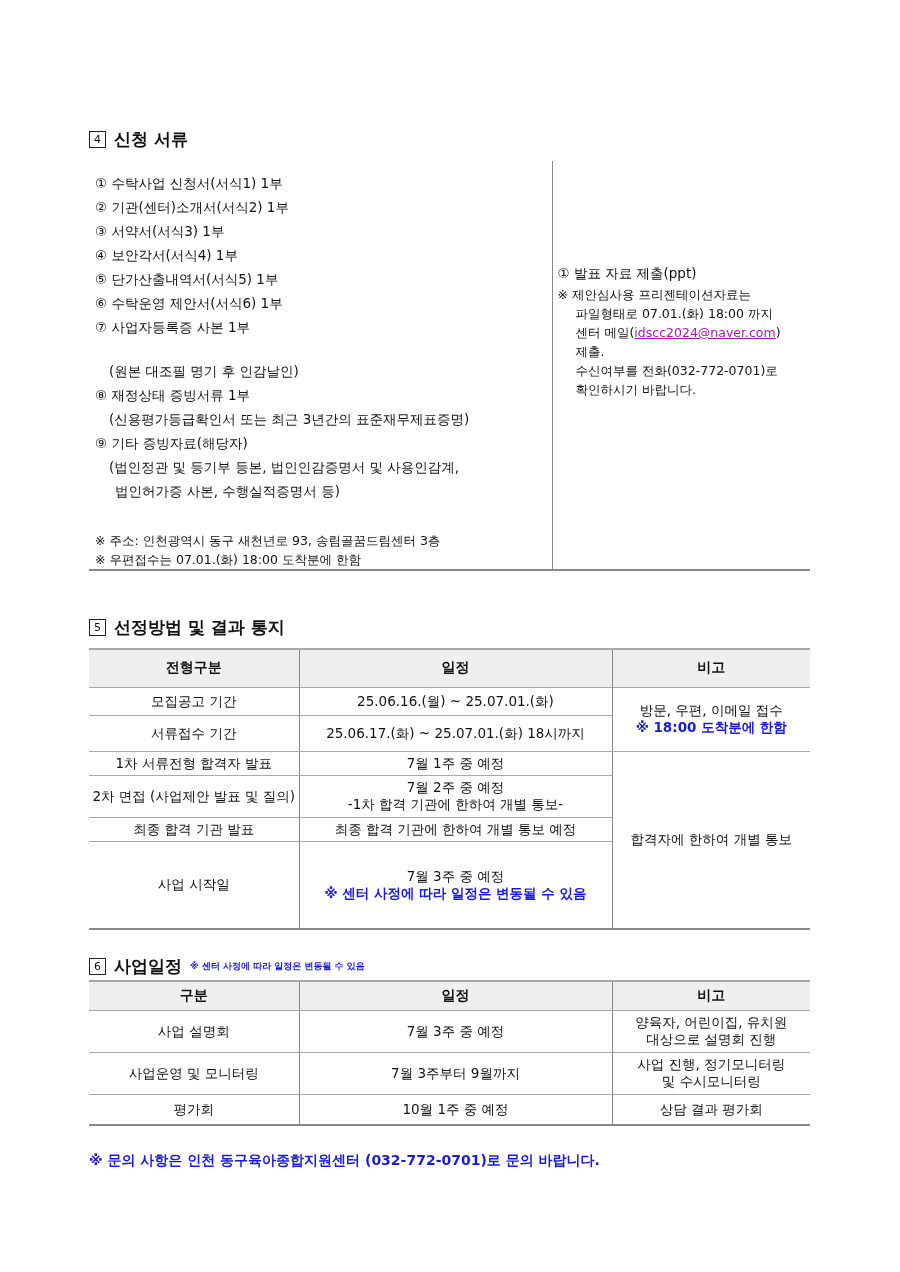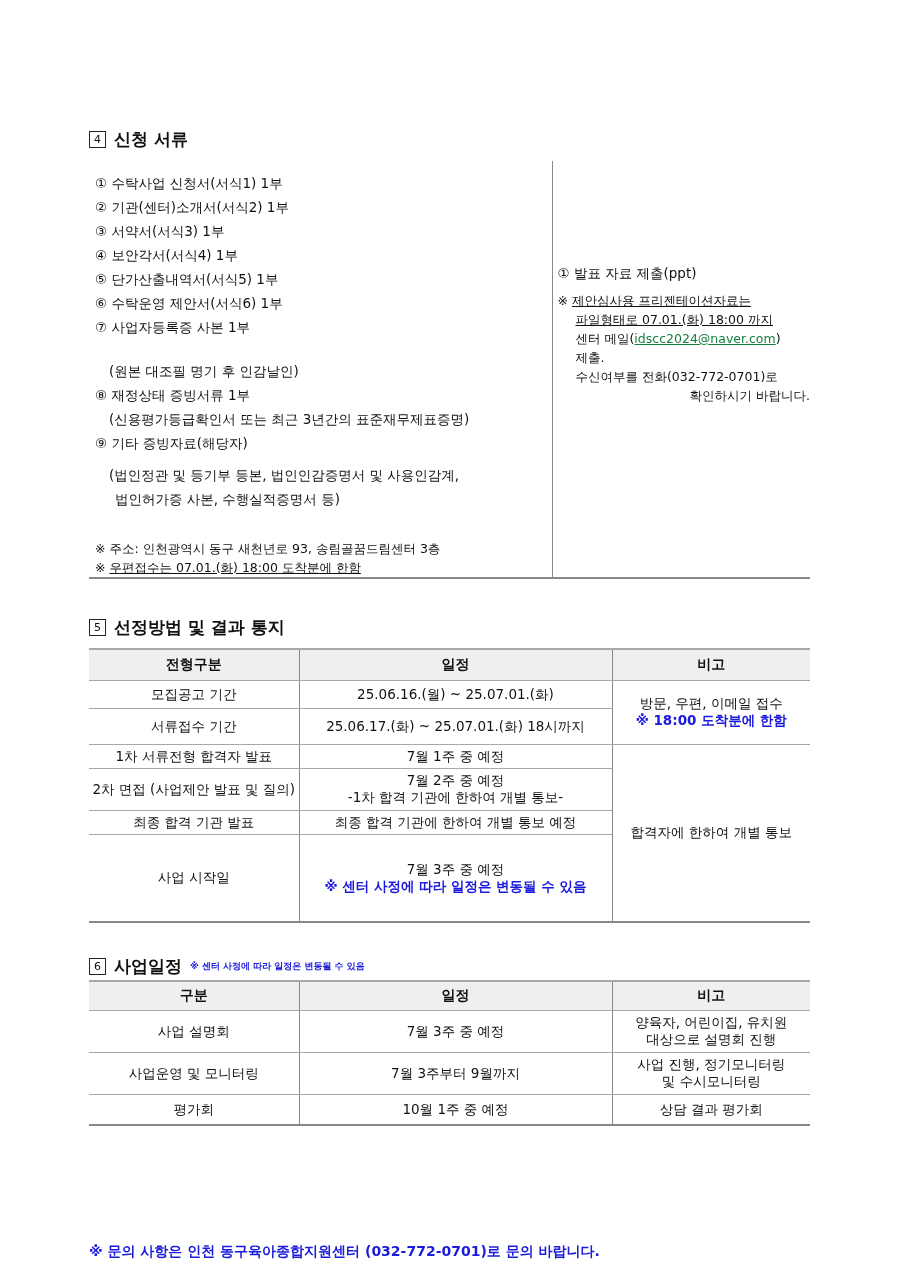--- a/index.html
+++ b/index.html
@@ -6,24 +6,24 @@
   body { width: 900px; height: 1272px; position: relative; font-family: "DejaVu Sans", sans-serif; color: #111; font-size: 13.5px; }
   .sec-title { position: absolute; left: 89px; font-weight: bold; font-size: 17px; display: flex; align-items: center; gap: 8px; }
   .boxnum { display: inline-block; width: 15px; height: 15px; border: 1px solid #222; font-size: 11px; font-weight: normal; line-height: 15px; text-align: center; }
   .blue { color: #1a1adc; }
   .bold { font-weight: bold; }
   table { border-collapse: collapse; position: absolute; left: 89px; width: 721px; }
   th { background: #efefef; font-weight: bold; font-size: 14px; border-top: 2px solid #a8a8a8; border-bottom: 1px solid #a8a8a8; }
   td { border-bottom: 1px solid #a8a8a8; text-align: center; vertical-align: middle; font-size: 13.5px; line-height: 17px; }
   th + th, td.vl { border-left: 1px solid #888; }
   tr.last td { border-bottom: 2px solid #888; }
-  .u { text-decoration: underline; }
+  .u { }
   .list-line { height: 24px; line-height: 24px; white-space: nowrap; }
   .small-line { font-size: 12.5px; height: 19px; line-height: 19px; white-space: nowrap; }
-  a.mail { color: #15803d; text-decoration: underline; }
+  a.mail { color: #a21caf; text-decoration: underline; }
 </style>
 </head>
 <body>
 
 <div class="sec-title" style="top:128px;">
   <span class="boxnum">4</span>
   <span>신청 서류</span>
 </div>
 
 <table style="top:161px;">
@@ -38,58 +38,58 @@
       <div class="list-line">② 기관(센터)소개서(서식2) 1부</div>
       <div class="list-line">③ 서약서(서식3) 1부</div>
       <div class="list-line">④ 보안각서(서식4) 1부</div>
       <div class="list-line">⑤ 단가산출내역서(서식5) 1부</div>
       <div class="list-line">⑥ 수탁운영 제안서(서식6) 1부</div>
       <div class="list-line">⑦ 사업자등록증 사본 1부</div>
       <div class="list-line" style="padding-left:14px;margin-top:20px;">(원본 대조필 명기 후 인감날인)</div>
       <div class="list-line">⑧ 재정상태 증빙서류 1부</div>
       <div class="list-line" style="padding-left:14px;">(신용평가등급확인서 또는 최근 3년간의 표준재무제표증명)</div>
       <div class="list-line">⑨ 기타 증빙자료(해당자)</div>
-      <div class="list-line" style="padding-left:14px;margin-top:8px;">(법인정관 및 등기부 등본, 법인인감증명서 및 사용인감계,</div>
+      <div class="list-line" style="padding-left:14px;">(법인정관 및 등기부 등본, 법인인감증명서 및 사용인감계,</div>
       <div class="list-line" style="padding-left:20px;">법인허가증 사본, 수행실적증명서 등)</div>
       <div style="height:28px;"></div>
       <div class="small-line">※ 주소: 인천광역시 동구 새천년로 93, 송림골꿈드림센터 3층</div>
       <div class="small-line">
         <span>※ </span><span class="u">우편접수는 07.01.(화) 18:00 도착분에 한함</span>
       </div>
     </td>
     <td class="vl" style="text-align:left; vertical-align:top; padding:100px 0 0 5px;">
-      <div class="list-line" style="margin-bottom:6px;">① 발표 자료 제출(ppt)</div>
+      <div class="list-line" style="">① 발표 자료 제출(ppt)</div>
       <div class="small-line">
         <span>※ </span><span class="u">제안심사용 프리젠테이션자료는</span>
       </div>
       <div class="small-line u" style="padding-left:18px;">파일형태로 07.01.(화) 18:00 까지</div>
       <div class="small-line" style="padding-left:18px;">
         <span>센터 메일(</span><a class="mail">idscc2024@naver.com</a><span>)</span>
       </div>
       <div class="small-line" style="padding-left:18px;">제출.</div>
       <div class="small-line" style="padding-left:18px;">수신여부를 전화(032-772-0701)로</div>
-      <div class="small-line" style="padding-left:18px;text-align:right;">확인하시기 바랍니다.</div>
+      <div class="small-line" style="padding-left:18px;">확인하시기 바랍니다.</div>
     </td>
   </tr>
 </tbody>
   </table>
 
 <div class="sec-title" style="top:616px;">
   <span class="boxnum">5</span>
   <span>선정방법 및 결과 통지</span>
 </div>
 
 <table style="top:648px;">
   <colgroup>
       <col style="width:210px">
       <col style="width:313px">
       <col style="width:198px">
     </colgroup>
   <tbody>
-      <tr style="height:31px;">
+      <tr style="height:38px;">
     <th>전형구분</th>
     <th>일정</th>
     <th>비고</th>
   </tr>
   <tr style="height:28px;">
     <td>모집공고 기간</td>
     <td class="vl">25.06.16.(월) ~ 25.07.01.(화)</td>
     <td class="vl" rowspan="2">
       <div>방문, 우편, 이메일 접수</div>
       <div class="blue bold">※ 18:00 도착분에 한함</div>
@@ -160,13 +160,13 @@
     </td>
   </tr>
   <tr class="last" style="height:31px;">
     <td>평가회</td>
     <td class="vl">10월 1주 중 예정</td>
     <td class="vl">상담 결과 평가회</td>
   </tr>
 </tbody>
   </table>
 
-<div class="blue bold" style="position:absolute; left:89px; top:1243px; font-size:14px;">※ 문의 사항은 인천 동구육아종합지원센터 (032-772-0701)로 문의 바랍니다.</div>
+<div class="blue bold" style="position:absolute; left:89px; top:1152px; font-size:14px;">※ 문의 사항은 인천 동구육아종합지원센터 (032-772-0701)로 문의 바랍니다.</div>
 
 </body></html>

